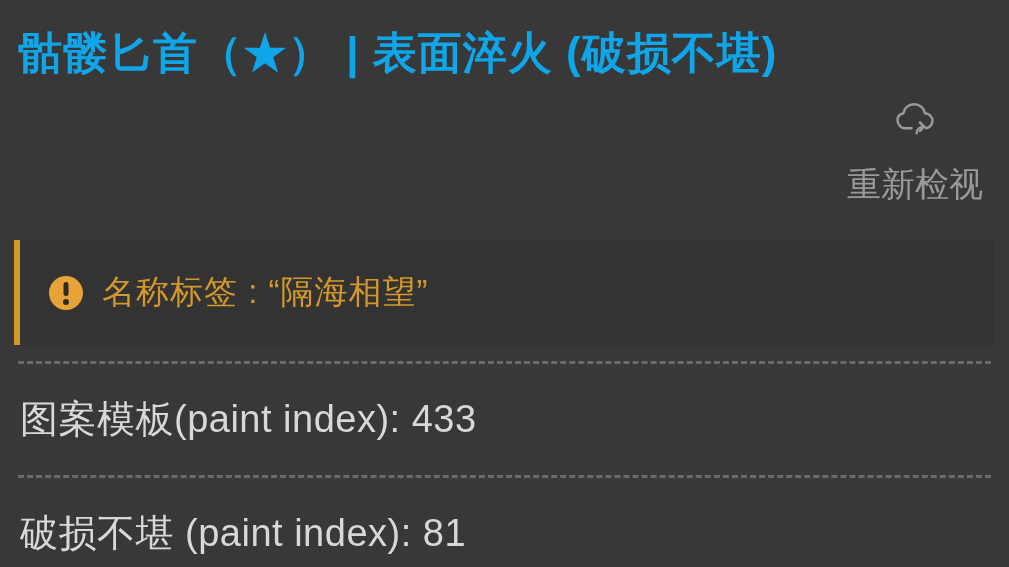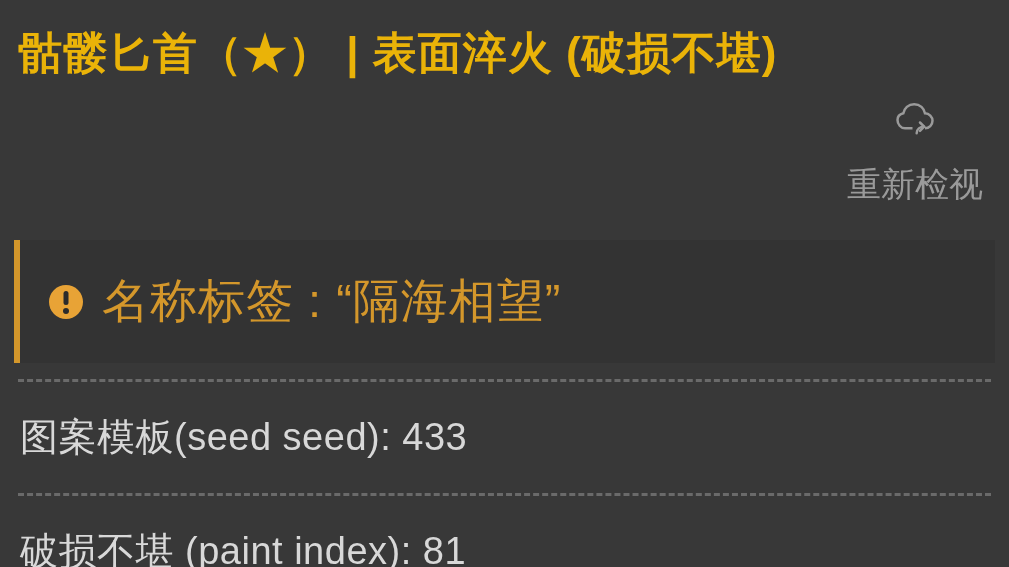--- a/index.html
+++ b/index.html
@@ -14,21 +14,21 @@
       font-family: -apple-system, "PingFang SC", "Microsoft YaHei", sans-serif;
       color: #e8e8e8;
       overflow: hidden;
     }
     .container {
       padding: 20px 18px 0 18px;
     }
     .title {
       font-size: 44px;
       font-weight: 700;
-      color: #eab308;
+      color: #0ea5e9;
       letter-spacing: 1px;
       line-height: 1.5;
       margin-bottom: 14px;
     }
     .refresh-row {
       display: flex;
       justify-content: flex-end;
       align-items: center;
       margin-bottom: 32px;
       padding-right: 8px;
@@ -60,21 +60,21 @@
     .alert-icon-wrap {
       width: 36px;
       height: 36px;
       flex-shrink: 0;
     }
     .alert-icon-wrap svg {
       width: 36px;
       height: 36px;
     }
     .nametag-text {
-      font-size: 47px;
+      font-size: 33px;
       color: #d4972b;
       letter-spacing: 1px;
     }
     .divider {
       border: none;
       border-top: 3px dashed #6a6a6a;
       margin: 0;
     }
     .info-row {
       padding: 30px 0 30px 2px;
@@ -112,21 +112,21 @@
     </span>
     <div class="nametag-text">
       <span>名称标签 :</span>
       <span>“隔海相望”</span>
     </div>
   </div>
 
   <hr class="divider">
 
   <div class="info-row">
-    <span>图案模板(seed seed):</span>
+    <span>图案模板(paint index):</span>
     <span> </span>
     <span>433</span>
   </div>
 
   <hr class="divider">
 
   <div class="info-row">
     <span>破损不堪 (paint index):</span>
     <span> </span>
     <span>81</span>

